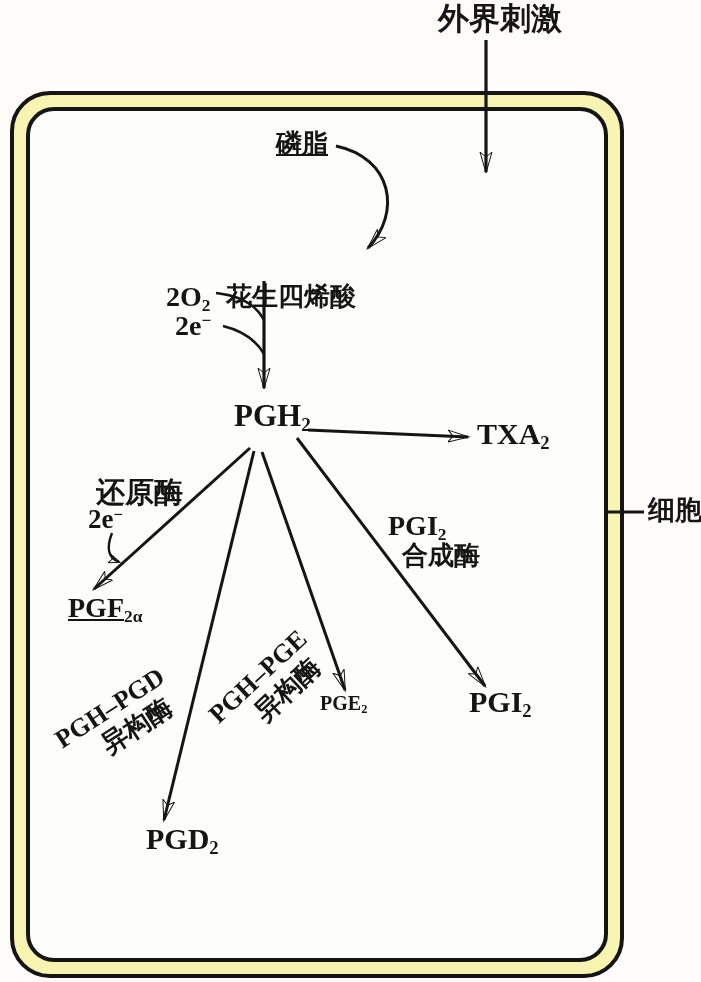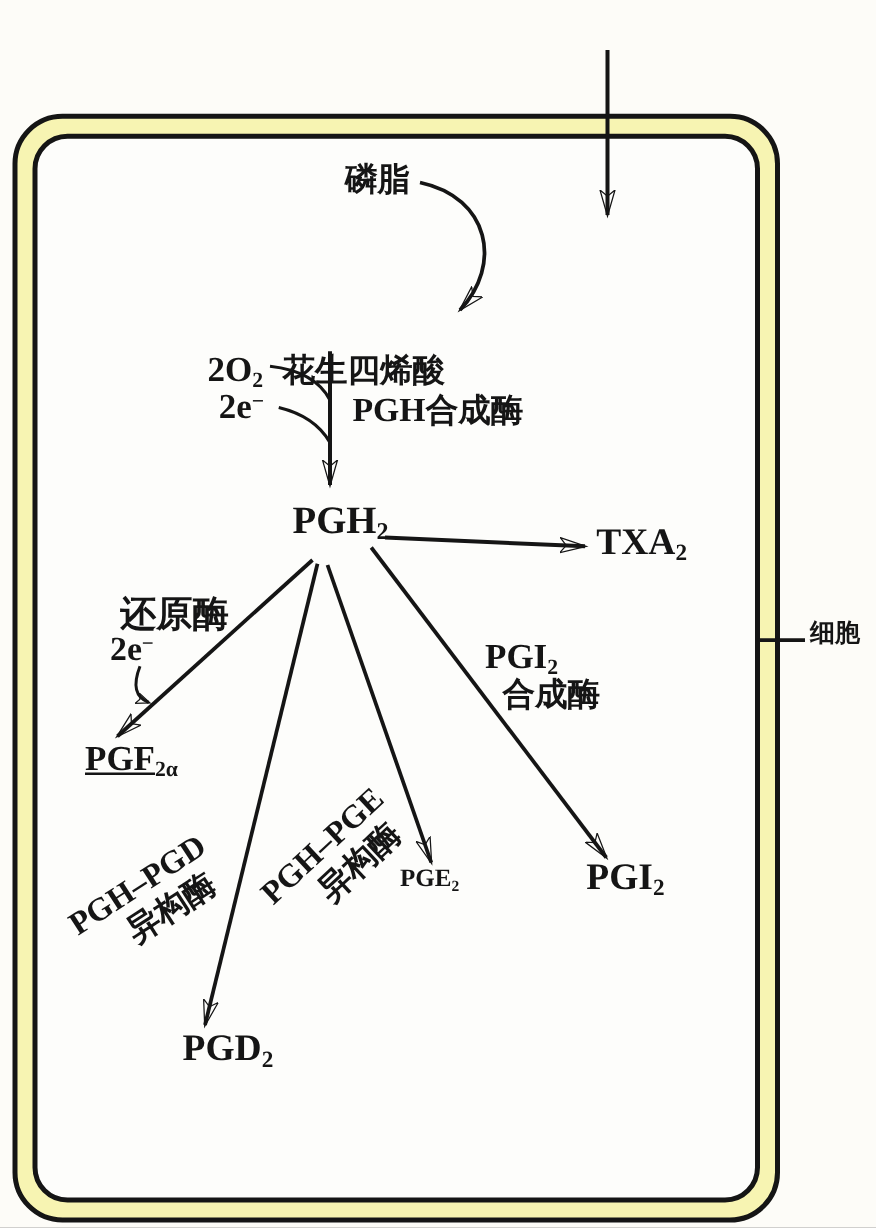--- a/index.html
+++ b/index.html
@@ -76,31 +76,31 @@
     <path d="M264 281 L264 388" stroke-width="3.2" marker-end="url(#ah)"></path>
     <path d="M308 430 L468 437" stroke-width="3.2" marker-end="url(#ah)"></path>
     <path d="M250 448 L94 589" stroke-width="3" marker-end="url(#ah)"></path>
     <path d="M112 533 Q103 556 119 562" stroke-width="2.4" marker-end="url(#ah-s)"></path>
     <path d="M254 451 L164 820" stroke-width="3" marker-end="url(#ah)"></path>
     <path d="M262 452 L345 690" stroke-width="3" marker-end="url(#ah)"></path>
     <path d="M297 438 L485 686" stroke-width="3" marker-end="url(#ah)"></path>
     <path d="M606 512 L644 512" stroke-width="3"></path>
   </svg>
 
+  <div class="lbl cjk" style="left:438px;top:3px;font-size:31px;">外界刺激</div>
 
-  <div class="lbl cjk" style="left:276px;top:130px;font-size:26px;">磷脂</div>
+  <div class="lbl cjk" style="left:276px;top:130px;font-size:26px;text-decoration:underline;">磷脂</div>
 
 
   <div class="lbl cjk" style="left:226px;top:247px;font-size:26px;margin-top:36px;">花生四烯酸</div>
 
   <div class="lbl lat" style="left:166px;top:283px;font-size:28px;"><span>2O</span><span class="sb">2</span></div>
 
   <div class="lbl lat" style="left:175px;top:312px;font-size:28px;"><span>2e</span><span class="sp">−</span></div>
 
-  <div class="lbl" style="left:282px;top:315px;font-size:26px;"><span class="lat" style="font-size:27px;">PGH</span><span class="cjk">合成酶</span></div>
 
   <div class="lbl lat" style="left:234px;top:400px;font-size:31px;"><span>PGH</span><span class="sb">2</span></div>
 
 
   <div class="lbl lat" style="left:477px;top:419px;font-size:30px;"><span>TXA</span><span class="sb">2</span></div>
 
   <div class="lbl cjk" style="left:96px;top:478px;font-size:29px;">还原酶</div>
 
   <div class="lbl lat" style="left:88px;top:506px;font-size:27px;"><span>2e</span><span class="sp">−</span></div>
 
@@ -118,15 +118,15 @@
     <div class="lat" style="font-size:26px;">PGH–PGE</div>
     <div class="cjk l2" style="font-size:26px;margin-left:26px;">异构酶</div>
   </div>
 
   <div class="lbl lat" style="left:320px;top:693px;font-size:20px;"><span>PGE</span><span class="sb">2</span></div>
 
   <div class="lbl lat" style="left:469px;top:687px;font-size:30px;"><span>PGI</span><span class="sb">2</span></div>
 
   <div class="lbl lat" style="left:126px;top:824px;font-size:30px;margin-left:20px;"><span>PGD</span><span class="sb">2</span></div>
 
-  <div class="lbl cjk" style="left:648px;top:497px;font-size:20px;">细胞</div>
+  <div class="lbl cjk" style="left:648px;top:497px;font-size:27px;">细胞</div>
 
 </div>
 
 </body></html>

